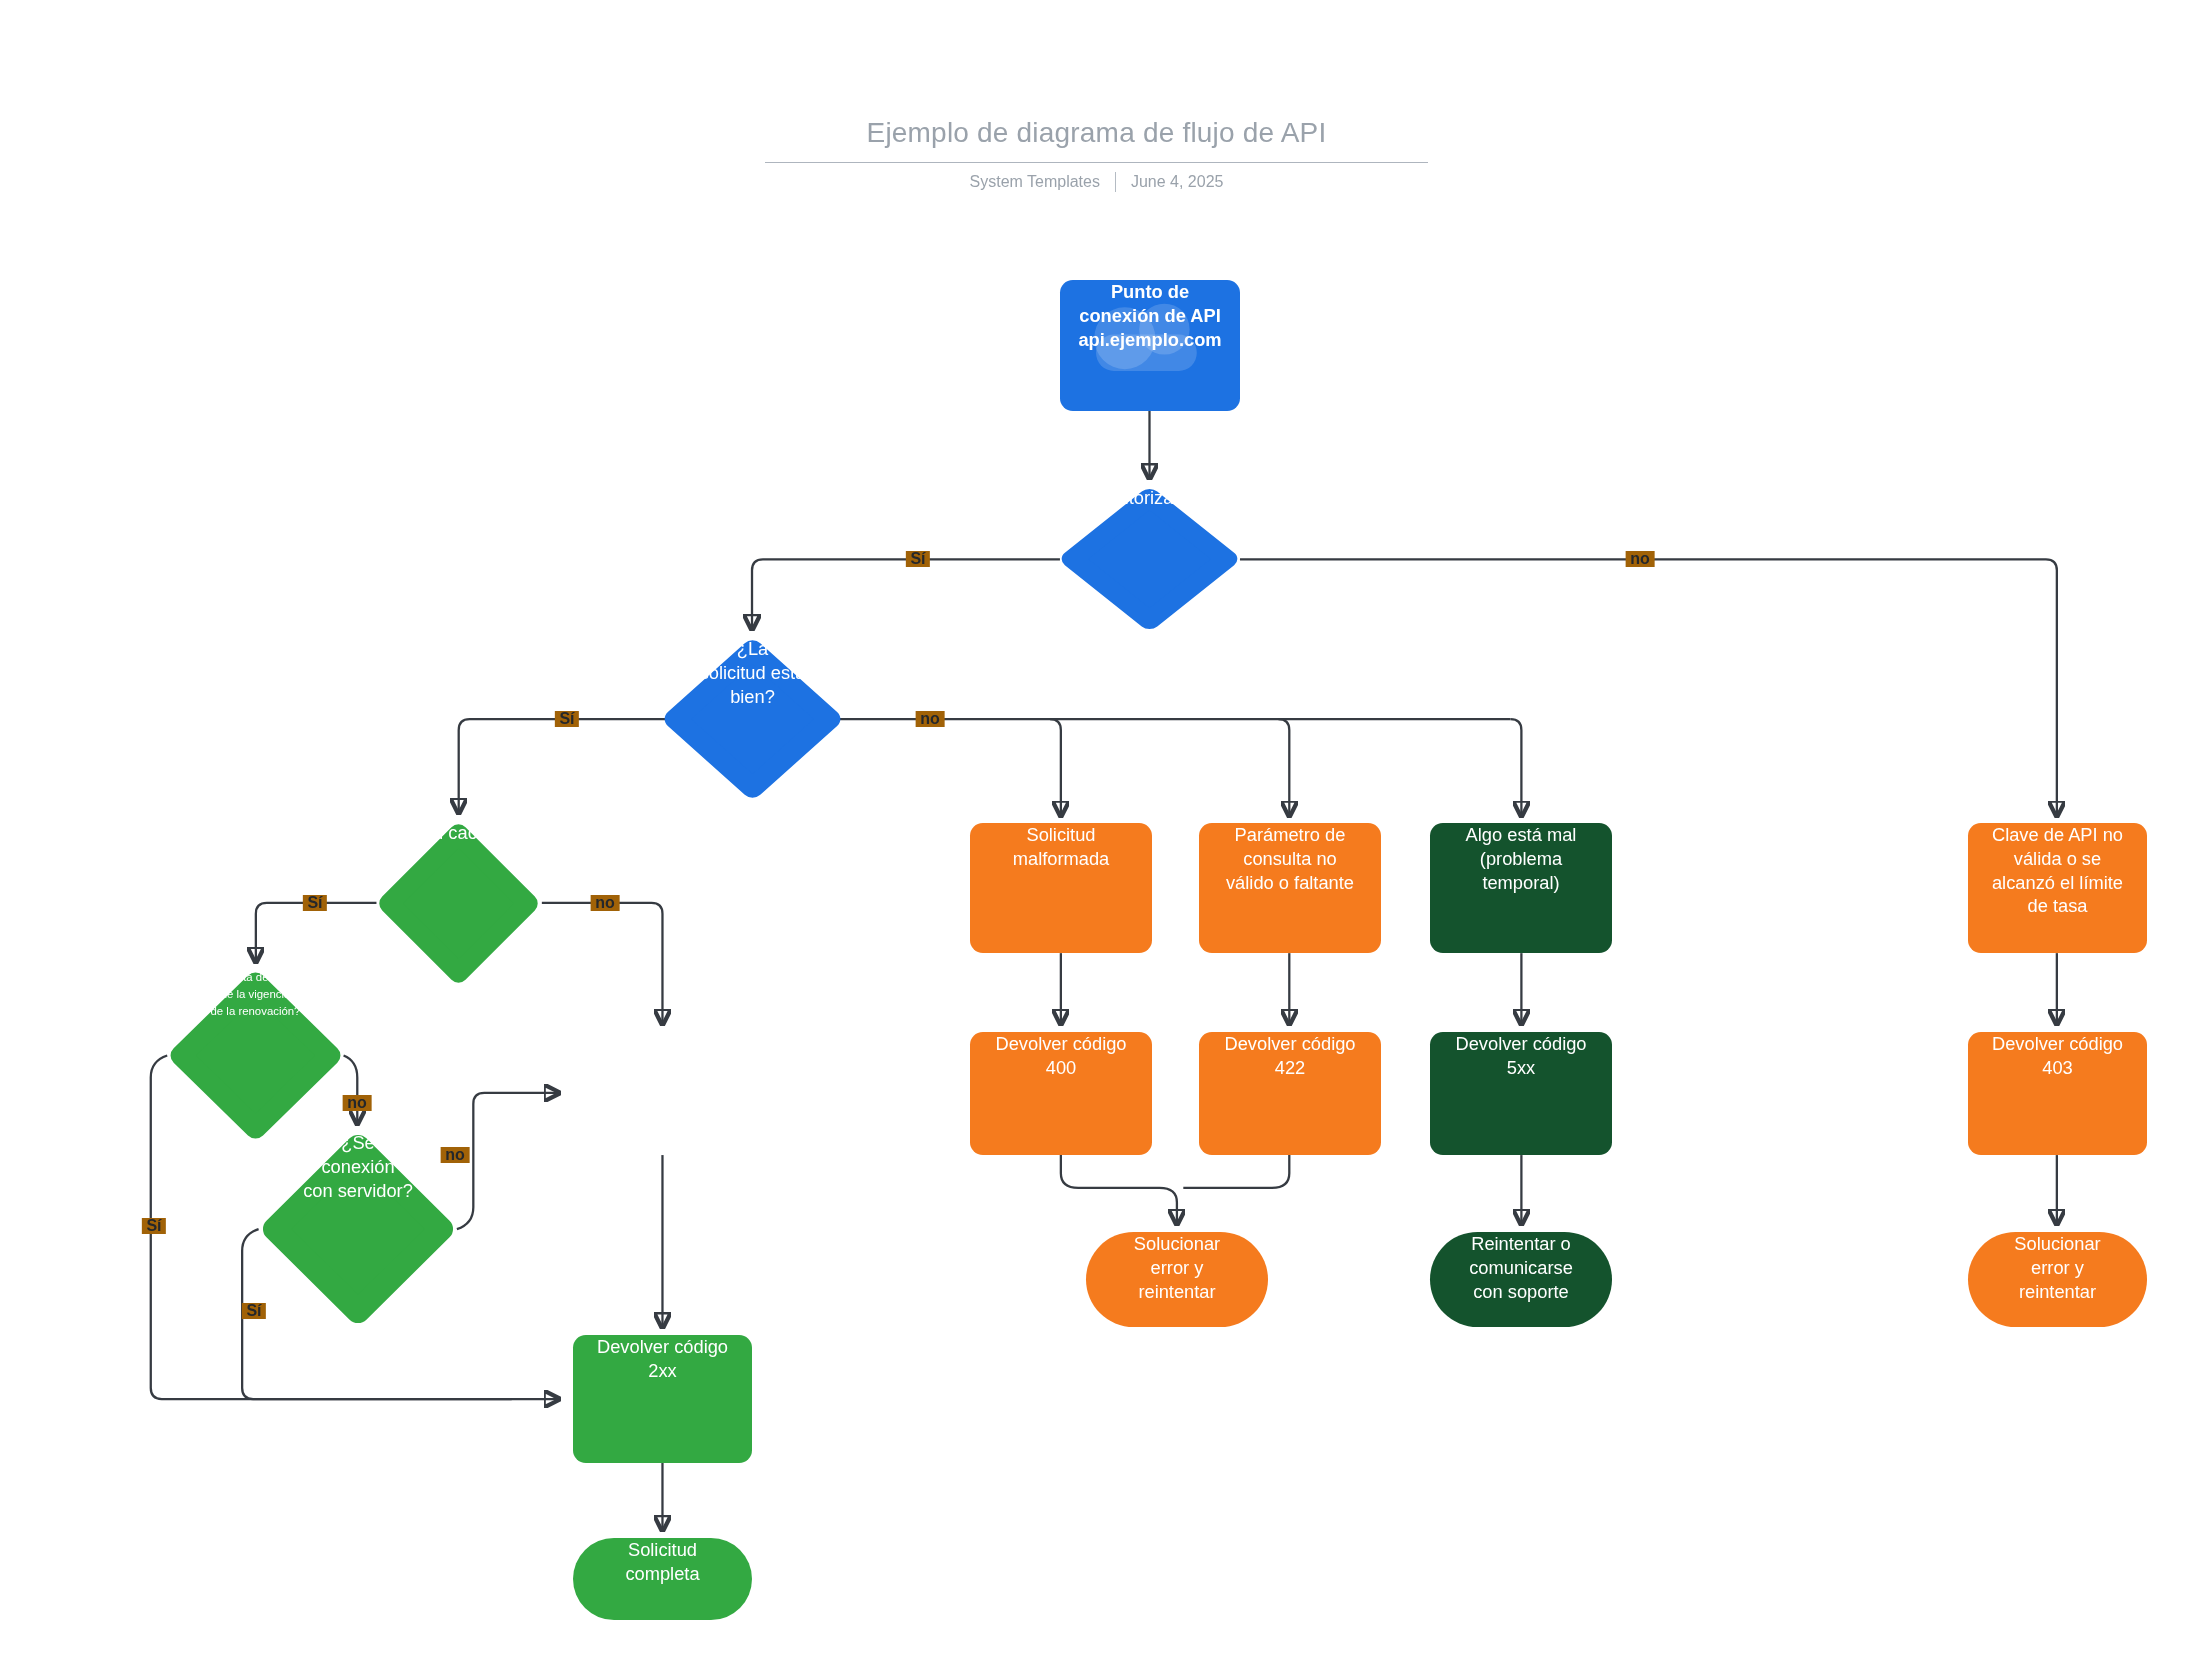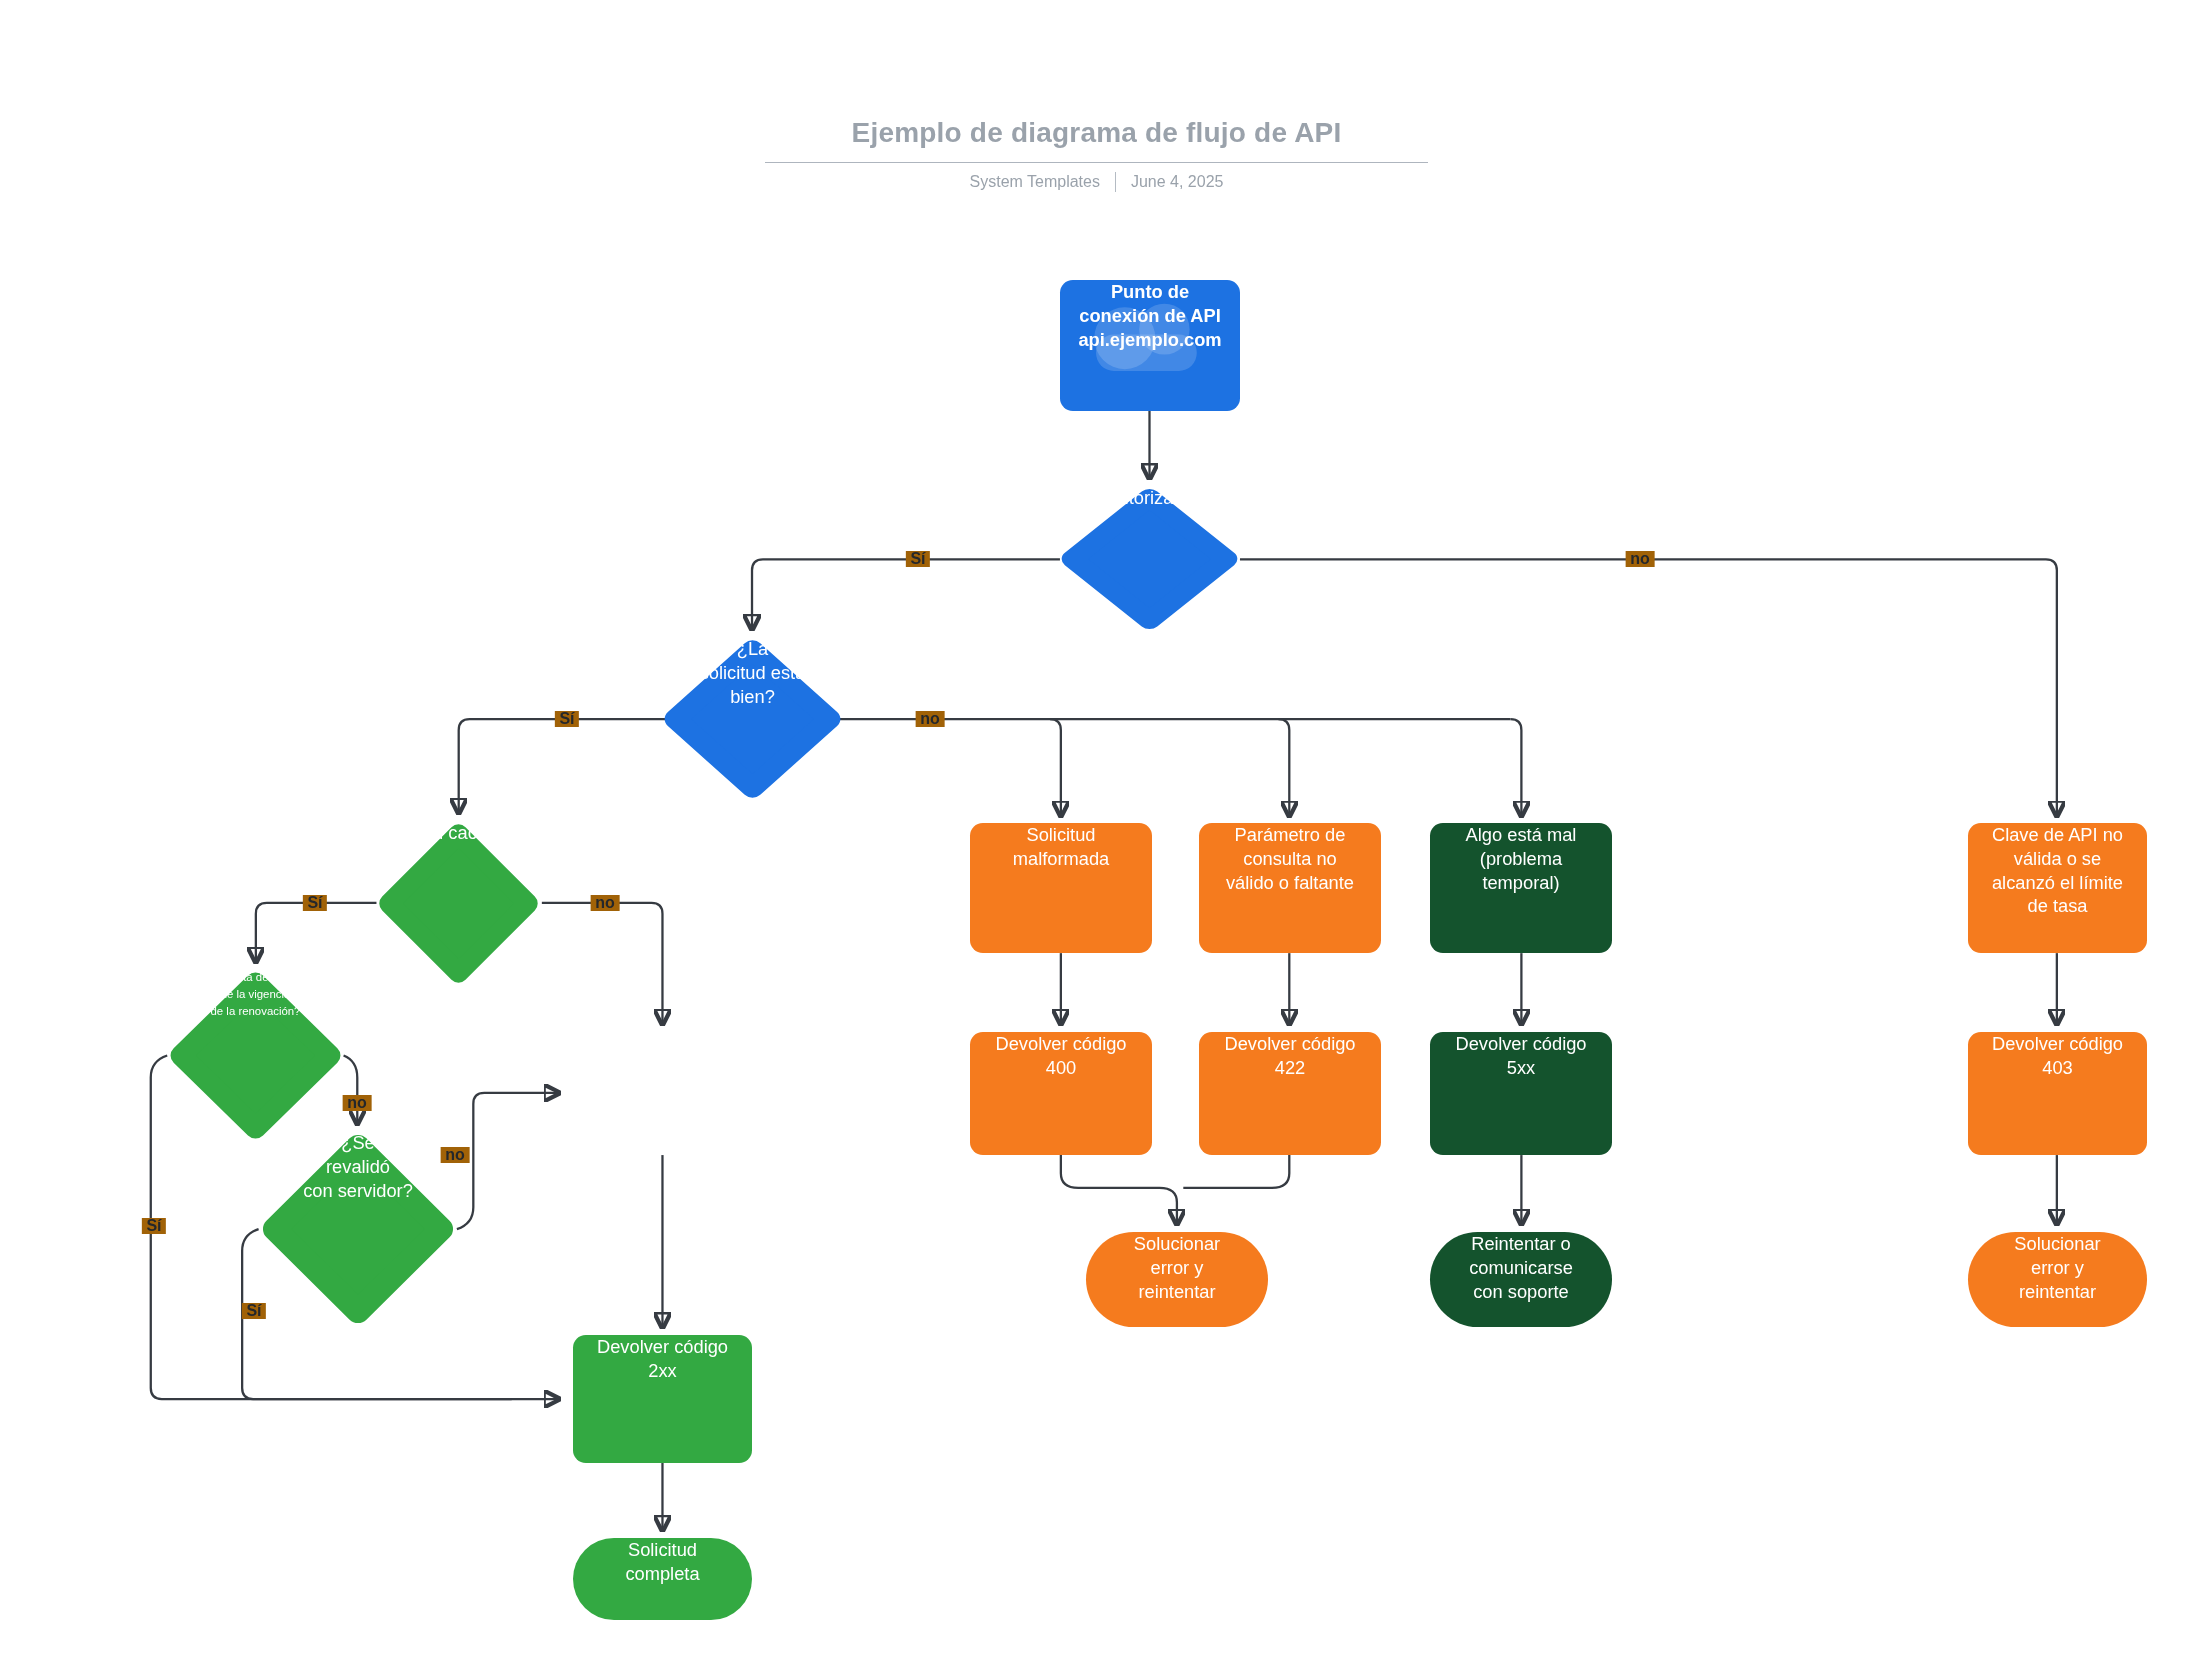--- a/index.html
+++ b/index.html
@@ -4,21 +4,21 @@
 <style>
   html,body{margin:0;padding:0;background:#ffffff;}
   #canvas{
     position:relative;width:2193px;height:1676px;background:#ffffff;overflow:hidden;
     font-family:"Liberation Sans", sans-serif;
   }
 
   
   .hdr{position:absolute;left:0;top:117px;width:2193px;text-align:center;}
   .hdr-title{
-    display:inline-block;font-size:28px;font-weight:700;color:#9aa2ab;letter-spacing:0.2px;
+    display:inline-block;font-size:28px;font-weight:400;color:#9aa2ab;letter-spacing:0.2px;
     padding:0 27.4px 12.8px 27.4px;border-bottom:1.8px solid #aeb5be;min-width:608px;
   }
   .hdr-sub{
     margin-top:9.1px;display:flex;justify-content:center;align-items:center;gap:14.6px;
     font-size:16px;color:#9aa2ab;
   }
   .hdr-sep{display:inline-block;width:1.8px;height:20px;background:#b4bbc3;}
 
   
   svg.edges{position:absolute;left:0;top:0;}
@@ -152,21 +152,21 @@
     <div class="nlabel">¿Está dentro
 de la vigencia
 de la renovación?</div>
   </div>
 
   <div class="node diamond green" style="left:259px;top:1131px;width:198px;height:196px">
     <svg class="shape" viewBox="0 0 100 100" preserveAspectRatio="none">
         <polygon points="50,8 92,50 50,92 8,50"></polygon>
       </svg>
     <div class="nlabel">¿Se
-revalidó
+conexión
 con servidor?</div>
   </div>
 
 
   <div class="node rect green" style="left:573px;top:1335px;width:179px;height:128px">
     <div class="nlabel">Devolver código
 2xx</div>
   </div>
 
   <div class="node pill green" style="left:573px;top:1538px;width:179px;height:82px">

